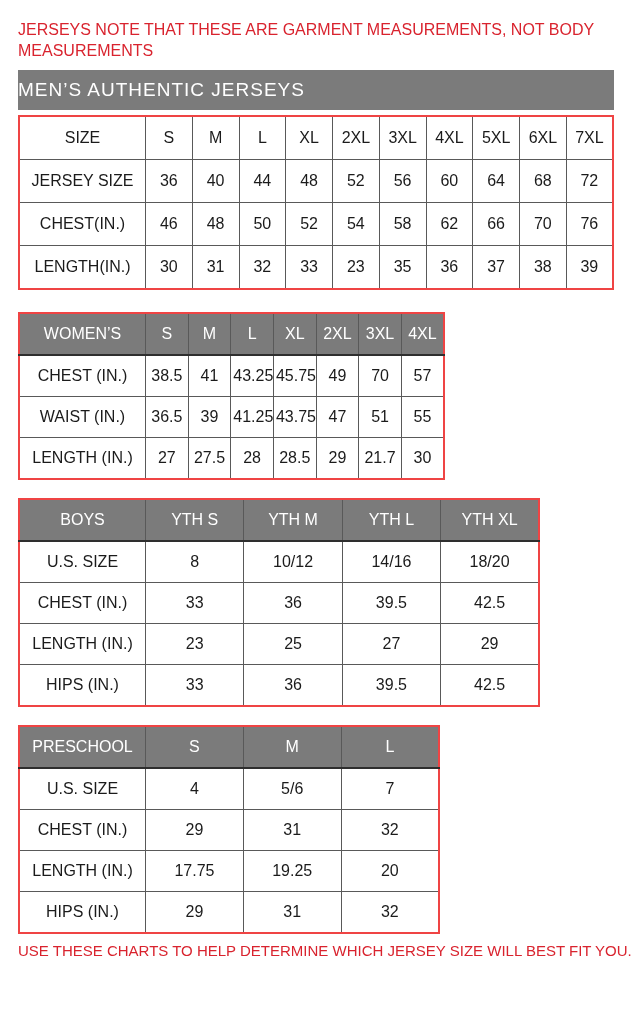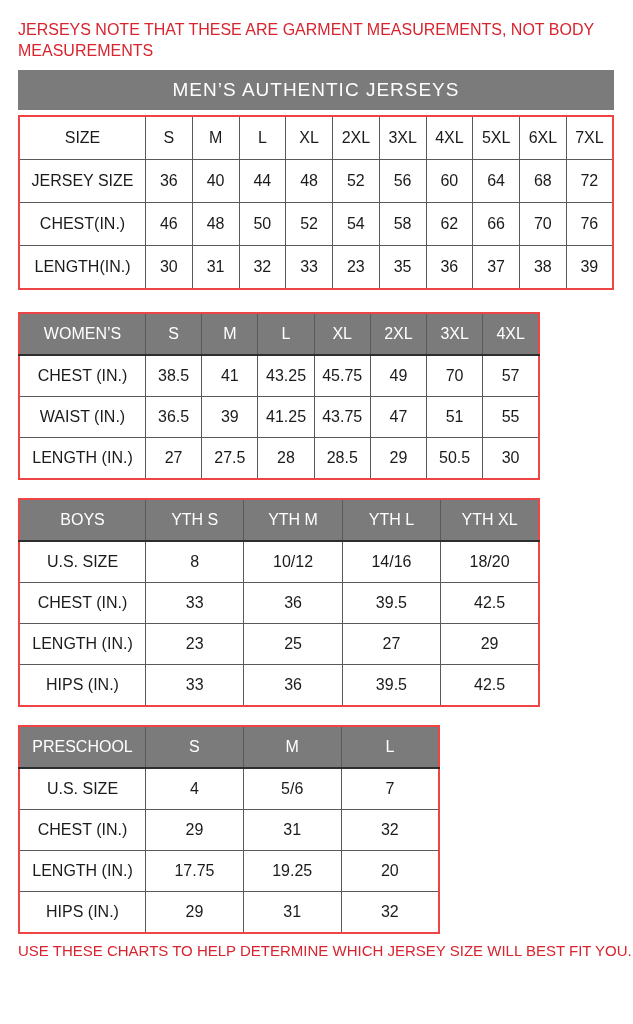--- a/index.html
+++ b/index.html
@@ -43,31 +43,31 @@
   }
   .banner {
     margin-top: 9px;
     width: 596px;
     height: 40px;
     background: #7b7b7b;
     color: #ffffff;
     font-size: 19px;
     letter-spacing: 1px;
     line-height: 40px;
-    text-align: center;
+    text-align: left;
     box-sizing: border-box;
   }
   table.tbl {
     border-collapse: collapse;
     table-layout: fixed;
     background: #ffffff;
     border: 2px solid #ef4444;
   }
   .tbl-mens { width: 596px; margin-top: 5px; }
-  .tbl-womens { width: 522px; margin-top: 22px; }
+  .tbl-womens { width: 427px; margin-top: 22px; }
   .tbl-boys { width: 522px; margin-top: 18px; }
   .tbl-preschool { width: 422px; margin-top: 18px; }
   .tbl th, .tbl td {
     border: 1px solid #595959;
     text-align: center;
     vertical-align: middle;
     font-weight: 400;
     font-size: 16px;
     padding: 0 2px;
     height: 40px;
@@ -192,21 +192,21 @@
           <td>51</td>
           <td>55</td>
         </tr>
         <tr>
           <th class="label-col row-label">LENGTH (IN.)</th>
           <td>27</td>
           <td>27.5</td>
           <td>28</td>
           <td>28.5</td>
           <td>29</td>
-          <td>50.5</td>
+          <td>21.7</td>
           <td>30</td>
         </tr>
       </tbody>
     </table>
 
   <table class="tbl tbl-boys gray-head">
       <thead>
         <tr>
           <th class="label-col">BOYS</th>
           <th>YTH S</th>

